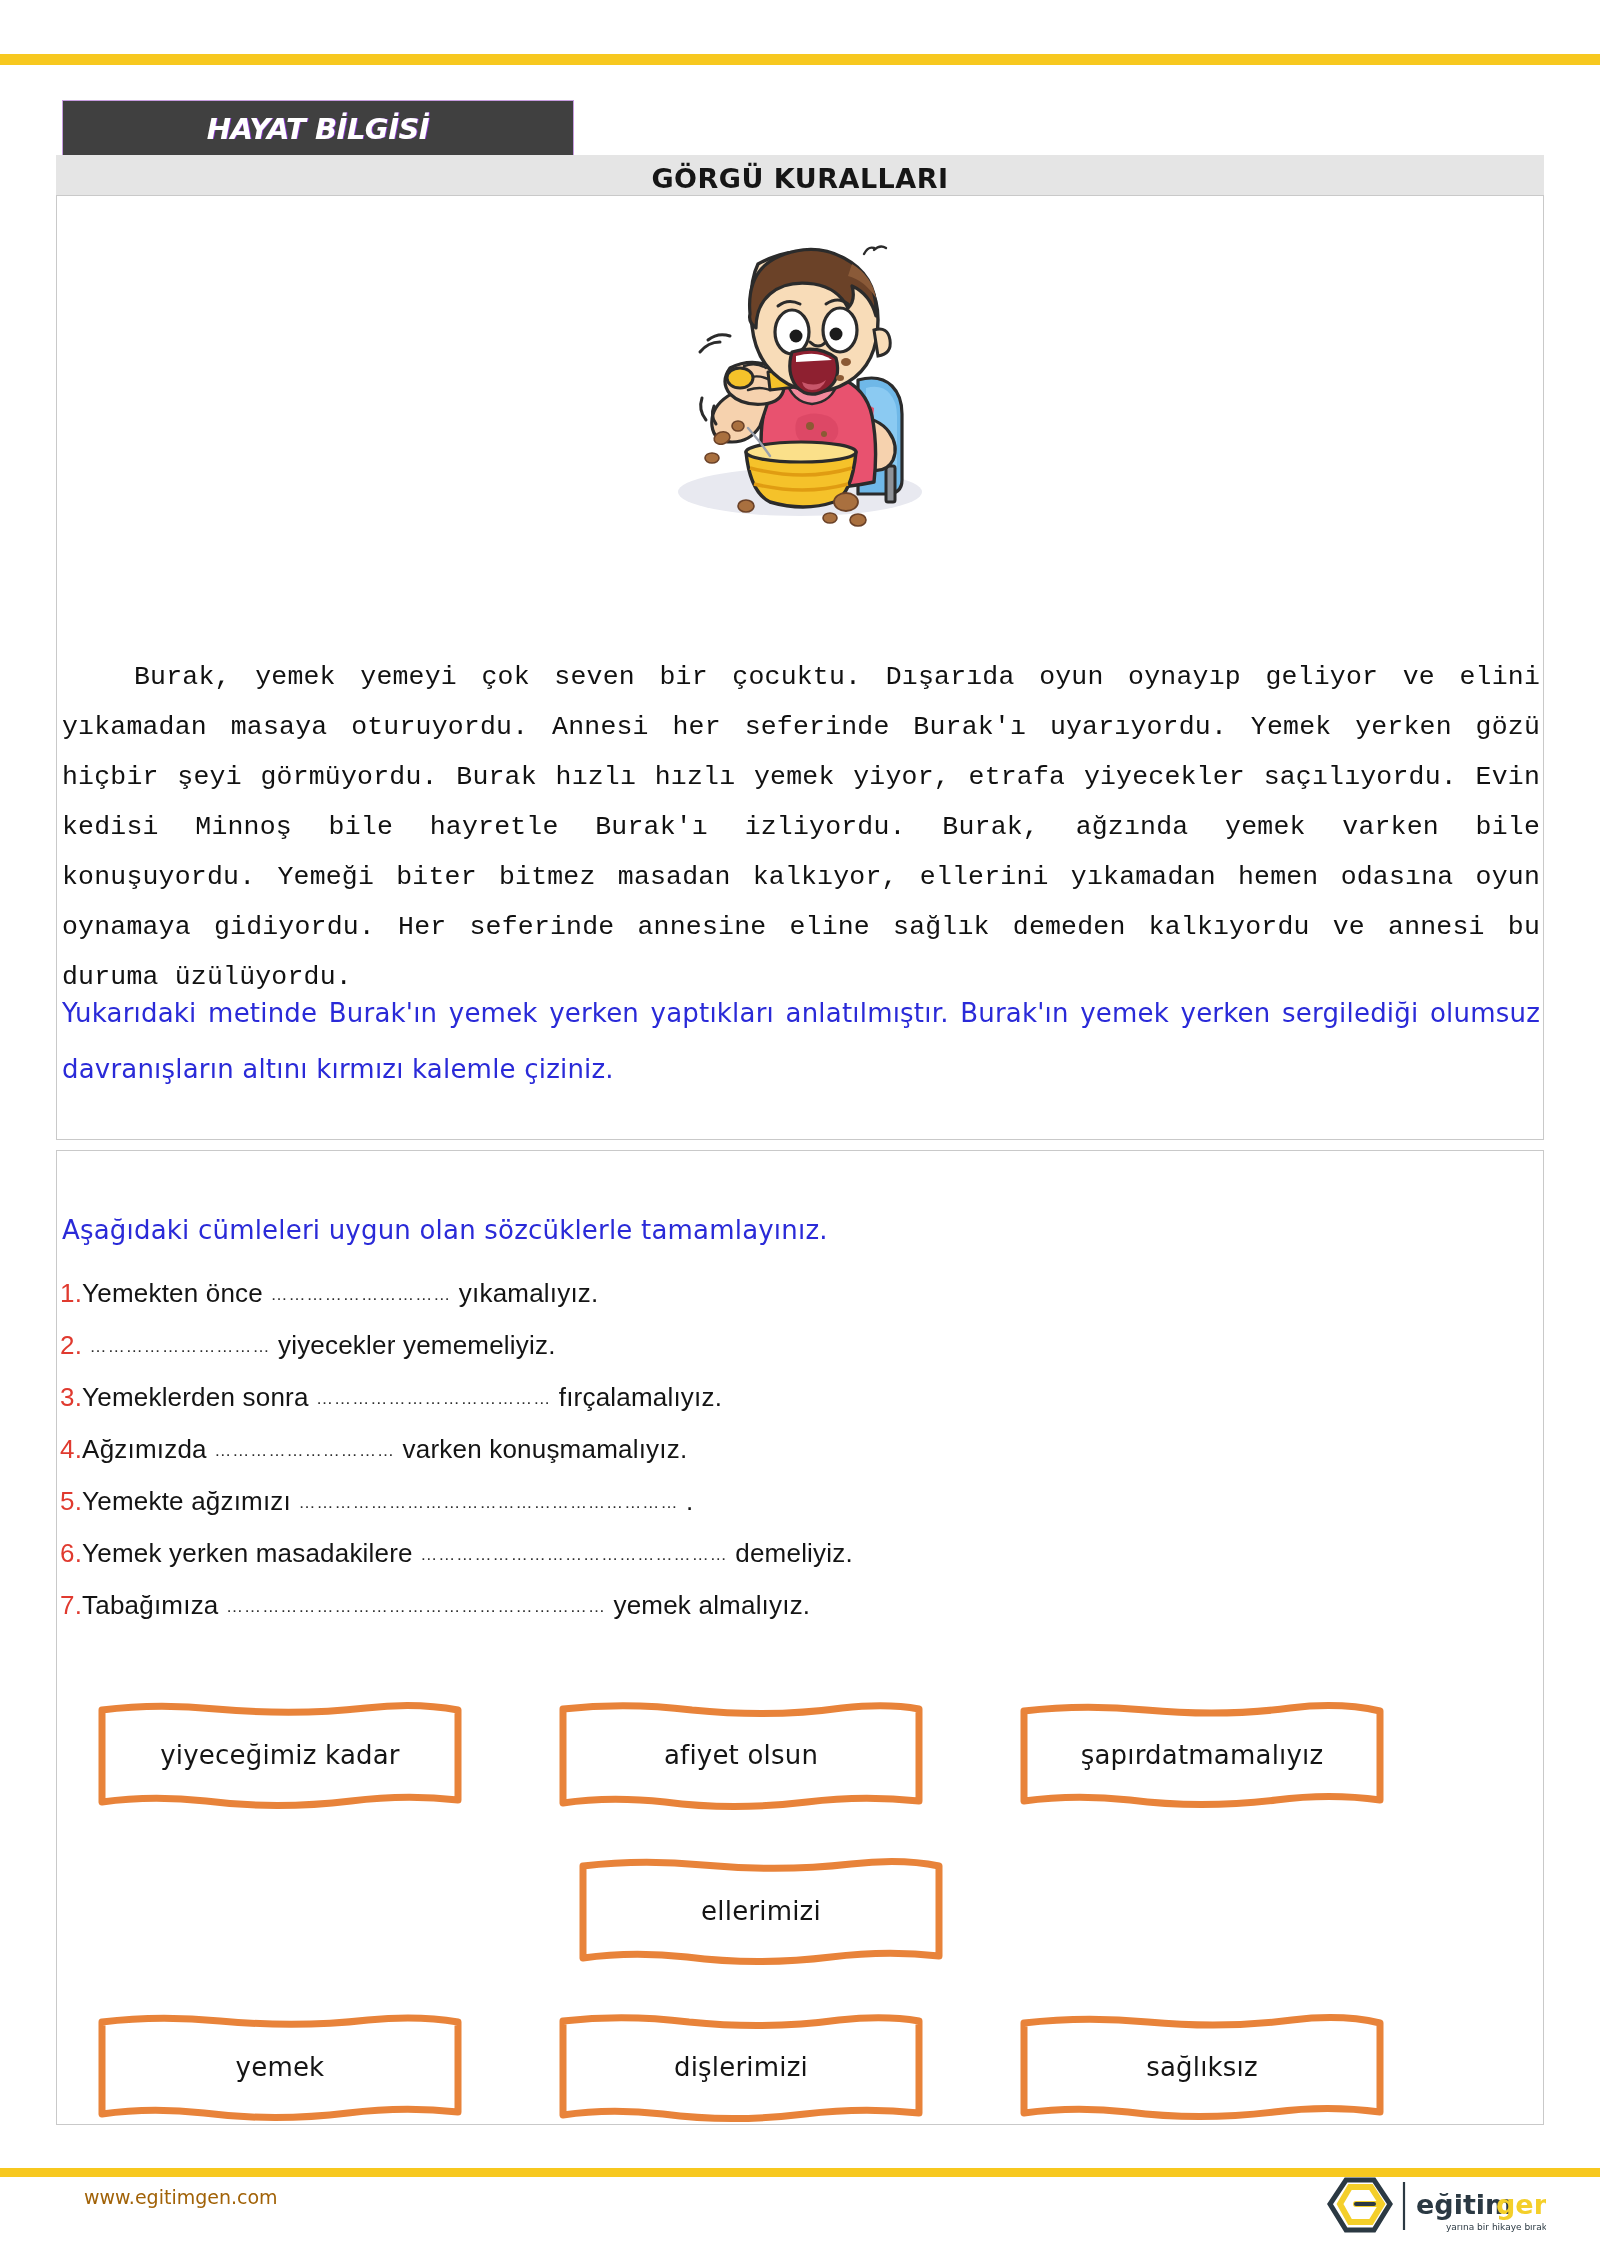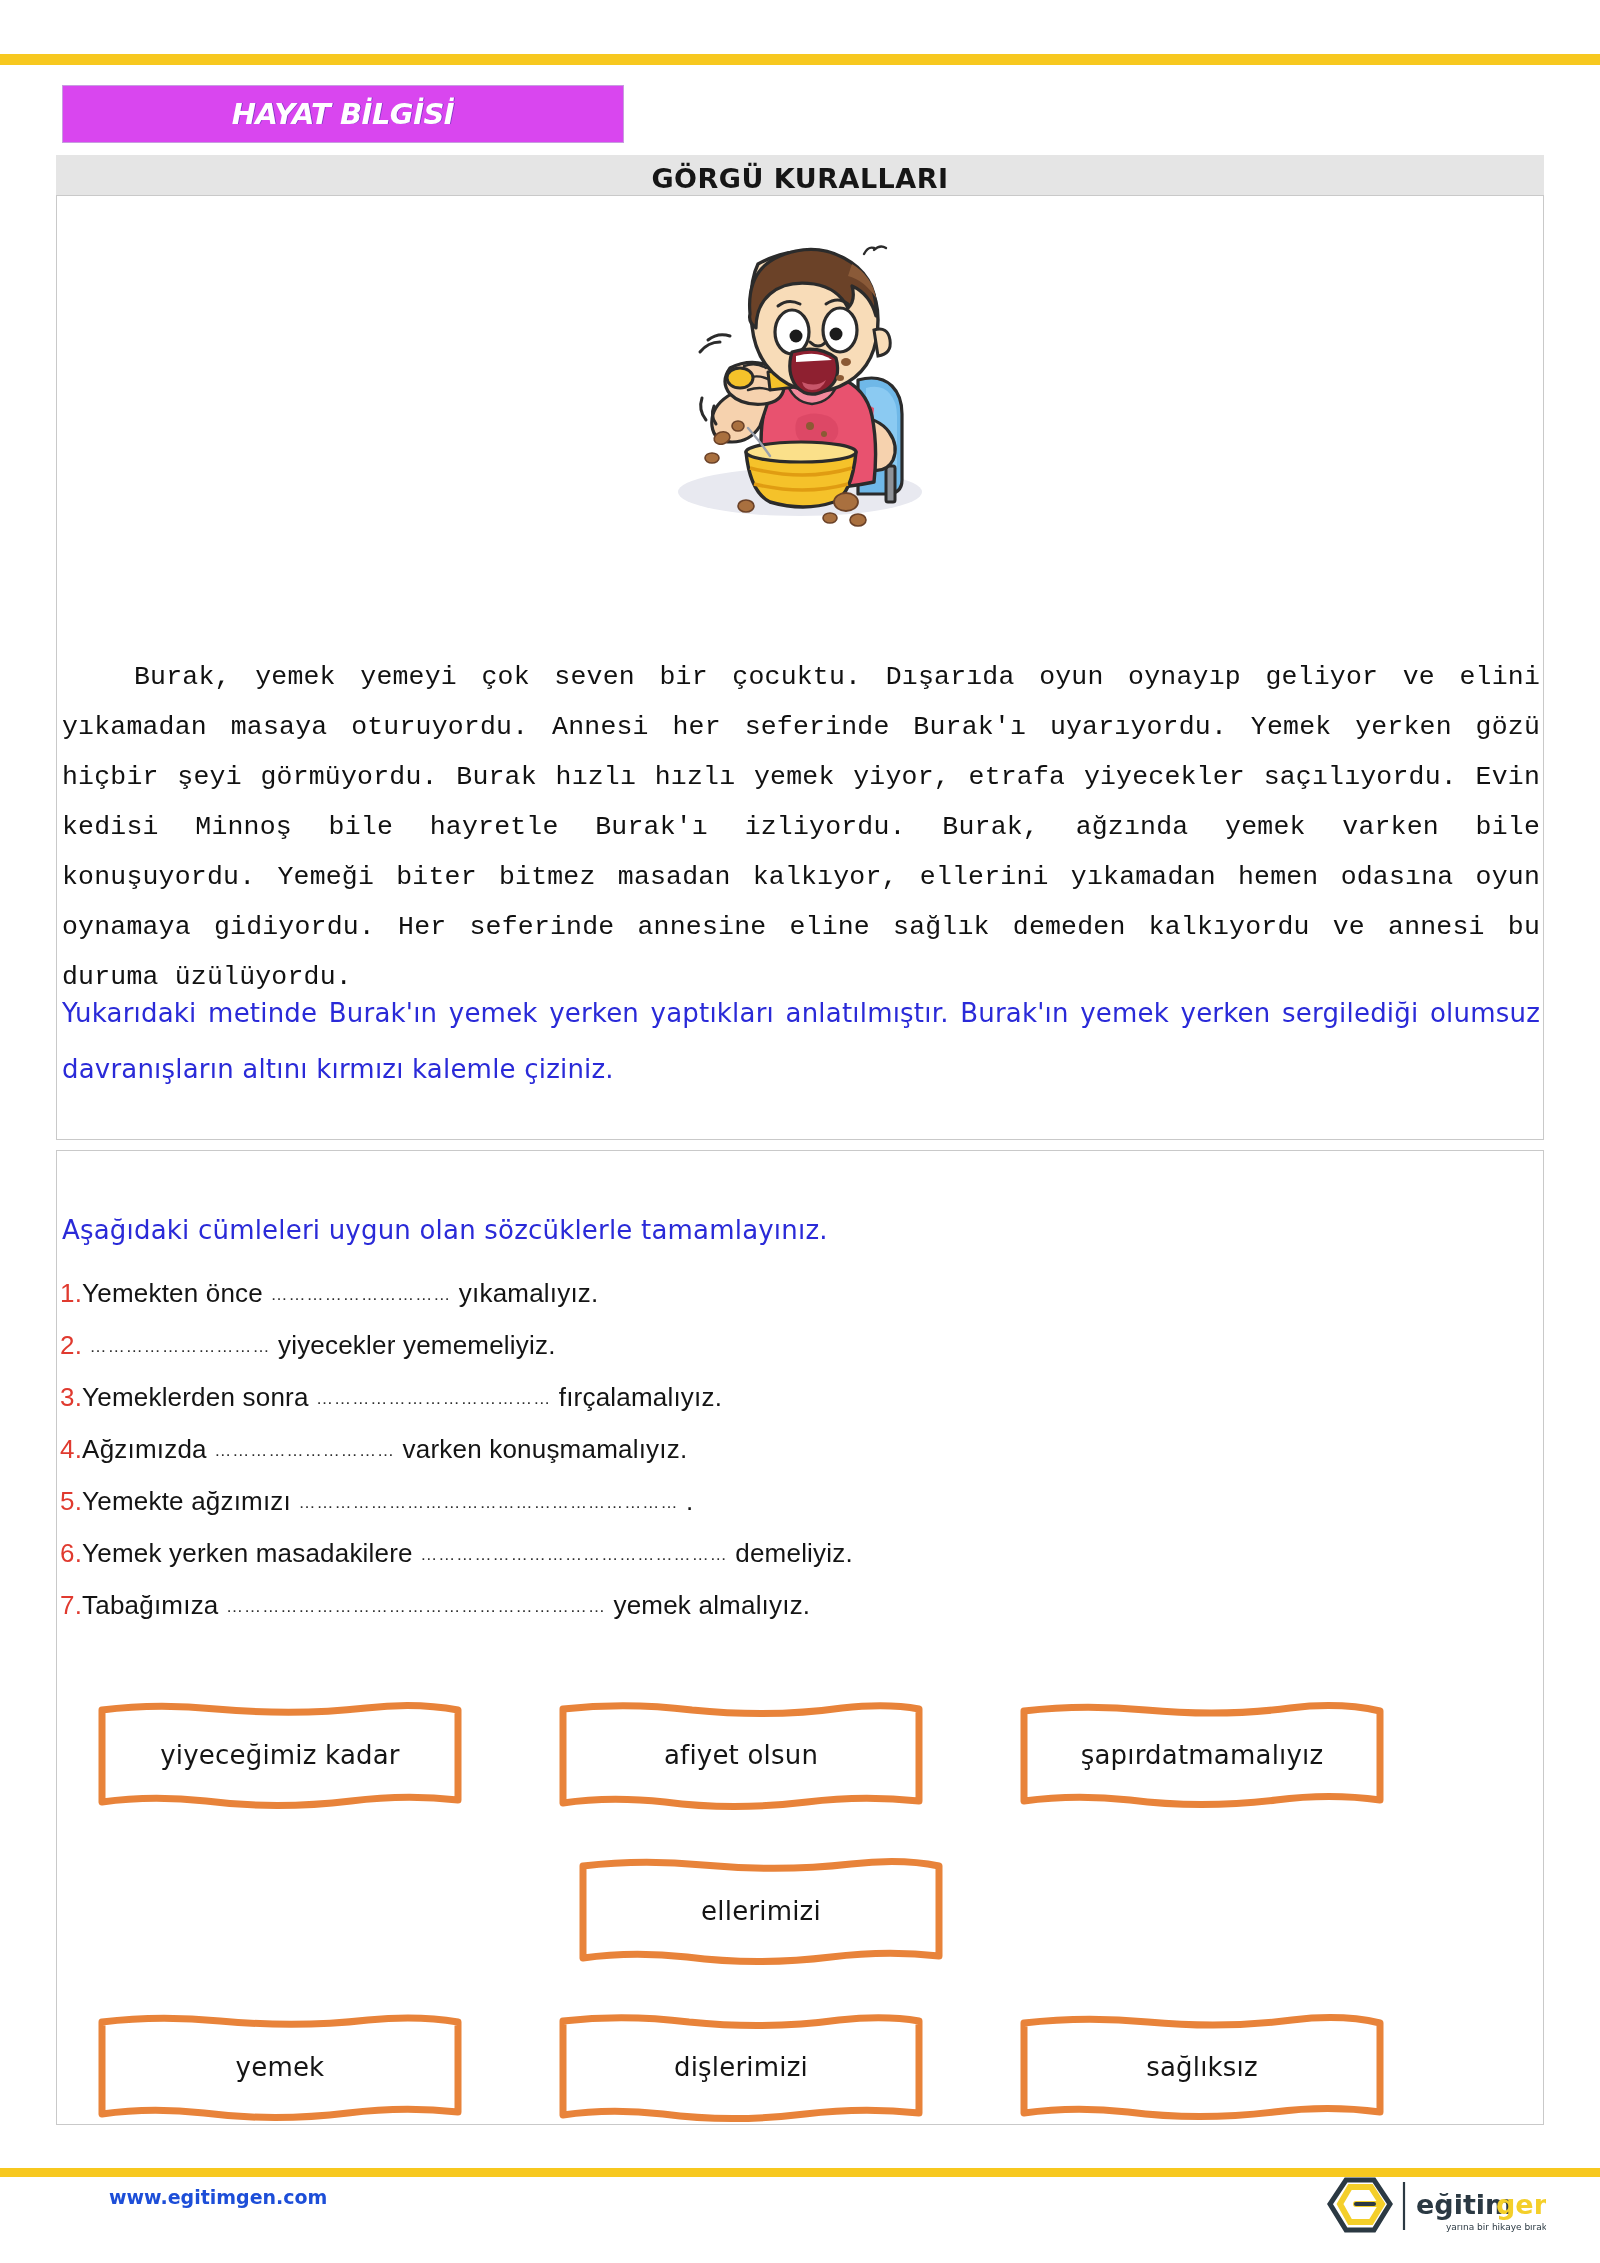--- a/index.html
+++ b/index.html
@@ -25,24 +25,24 @@
     top: 54px;
     width: 1600px;
     height: 11px;
     background: #f7c81f;
   }
 
   
   .subject-chip {
     position: absolute;
     left: 62px;
-    top: 85px;
-    width: 562px;
+    top: 100px;
+    width: 512px;
     height: 58px;
-    background: #d946ef;
+    background: #404040;
     border: 1px solid #c79ce0;
     box-sizing: border-box;
   }
   .subject-chip-label {
     position: absolute;
     left: 0; right: 0;
     top: 50%;
     transform: translateY(-50%);
     text-align: center;
     color: #ffffff;
@@ -204,26 +204,26 @@
   .footer-rule {
     position: absolute;
     left: 0;
     top: 2168px;
     width: 1600px;
     height: 9px;
     background: #f7c81f;
   }
   .footer-site {
     position: absolute;
-    left: 109px;
+    left: 84px;
     top: 2186px;
     font-family: "DejaVu Sans", sans-serif;
-    font-weight: 700;
+    font-weight: 400;
     font-size: 19px;
-    color: #1d4ed8;
+    color: #a16207;
   }
   .footer-logo {
     position: absolute;
     left: 1316px;
     top: 2172px;
     width: 230px;
     height: 74px;
   }
   .footer-logo svg { display: block; }
 </style>

